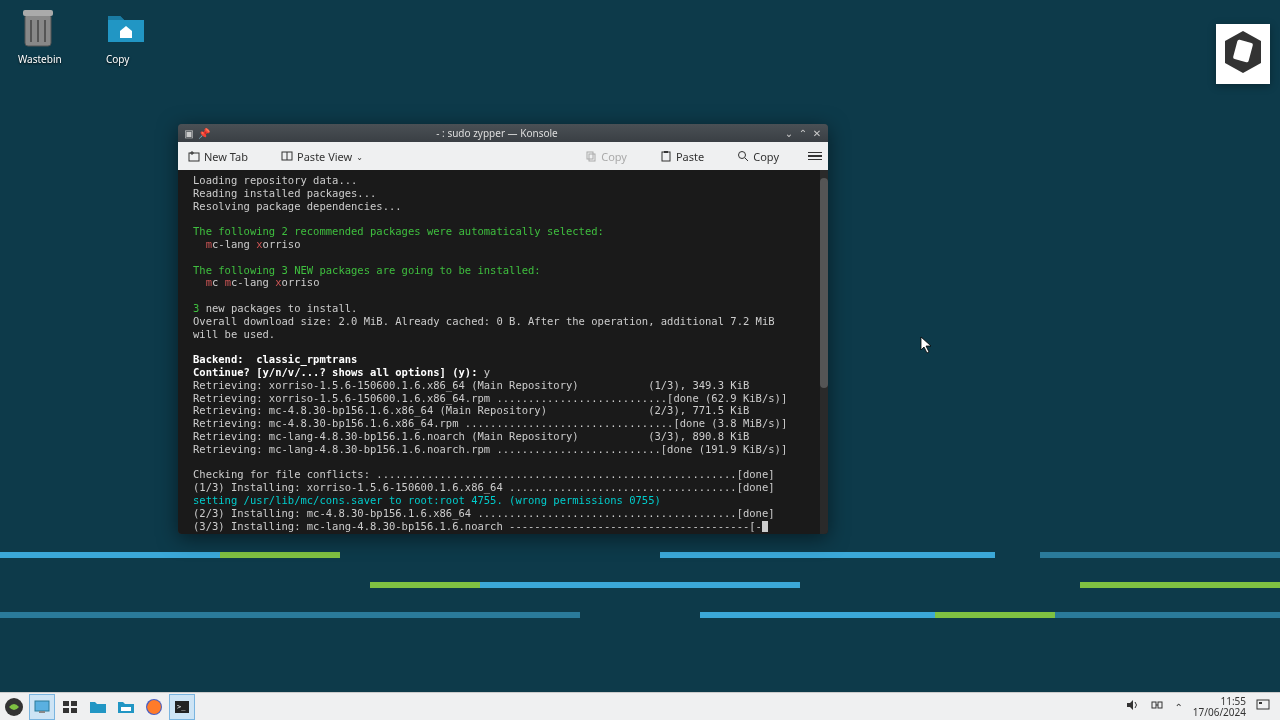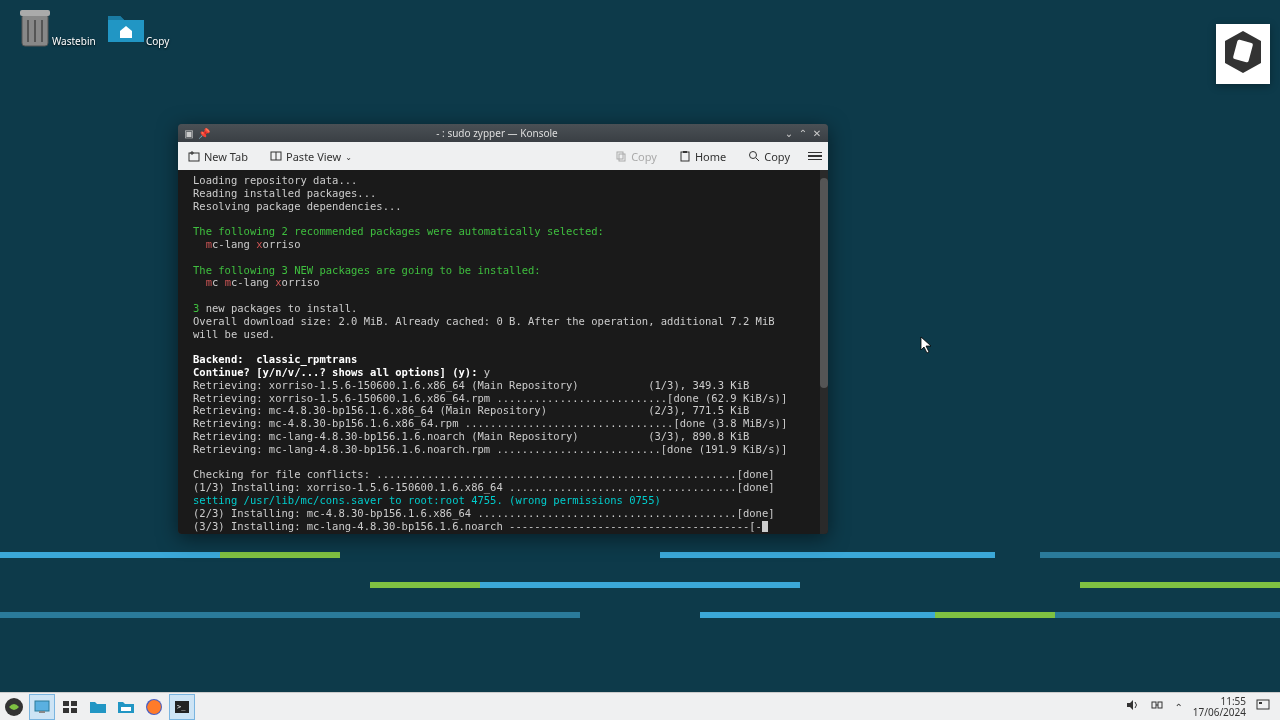--- a/index.html
+++ b/index.html
@@ -15,22 +15,22 @@
 
 .desktop-icons {
   position: absolute;
   top: 8px;
   left: 18px;
   display: flex;
   gap: 38px;
 }
 .desktop-icon {
   display: flex;
-  flex-direction: row;
-  align-items: flex-end;
+  flex-direction: column;
+  align-items: flex-start;
   width: 50px;
   cursor: pointer;
 }
 .desktop-icon .icon-img {
   width: 40px;
   height: 40px;
   display: flex;
   align-items: center;
   justify-content: center;
 }
@@ -133,21 +133,21 @@
   font-size: 10px;
 }
 .titlebar .left-icons { display: flex; gap: 2px; }
 
 .toolbar {
   height: 28px;
   background: #eff0f1;
   display: flex;
   align-items: center;
   padding: 12px 6px;
-  gap: 14px;
+  gap: 25px;
   font-size: 11px;
   color: #333;
 }
 .toolbar .tb-btn {
   display: flex;
   align-items: center;
   gap: 4px;
   cursor: pointer;
   padding: 2px 4px;
 }
@@ -345,21 +345,21 @@
           <rect x="2" y="2" width="6" height="7" fill="none" stroke="#aaa"></rect>
           <rect x="4" y="4" width="6" height="7" fill="none" stroke="#aaa"></rect>
         </svg>
       <span>Copy</span>
     </div>
     <div class="tb-btn">
       <svg width="12" height="12" viewBox="0 0 12 12">
           <rect x="2" y="2" width="8" height="9" fill="none" stroke="#333"></rect>
           <rect x="4" y="1" width="4" height="2" fill="#333"></rect>
         </svg>
-      <span>Home</span>
+      <span>Paste</span>
     </div>
     <div class="tb-btn">
       <svg width="12" height="12" viewBox="0 0 12 12">
           <circle cx="5" cy="5" r="3.5" fill="none" stroke="#333"></circle>
           <line x1="8" y1="8" x2="11" y2="11" stroke="#333"></line>
         </svg>
       <span>Copy</span>
     </div>
     <div class="ham">
         <span></span>

